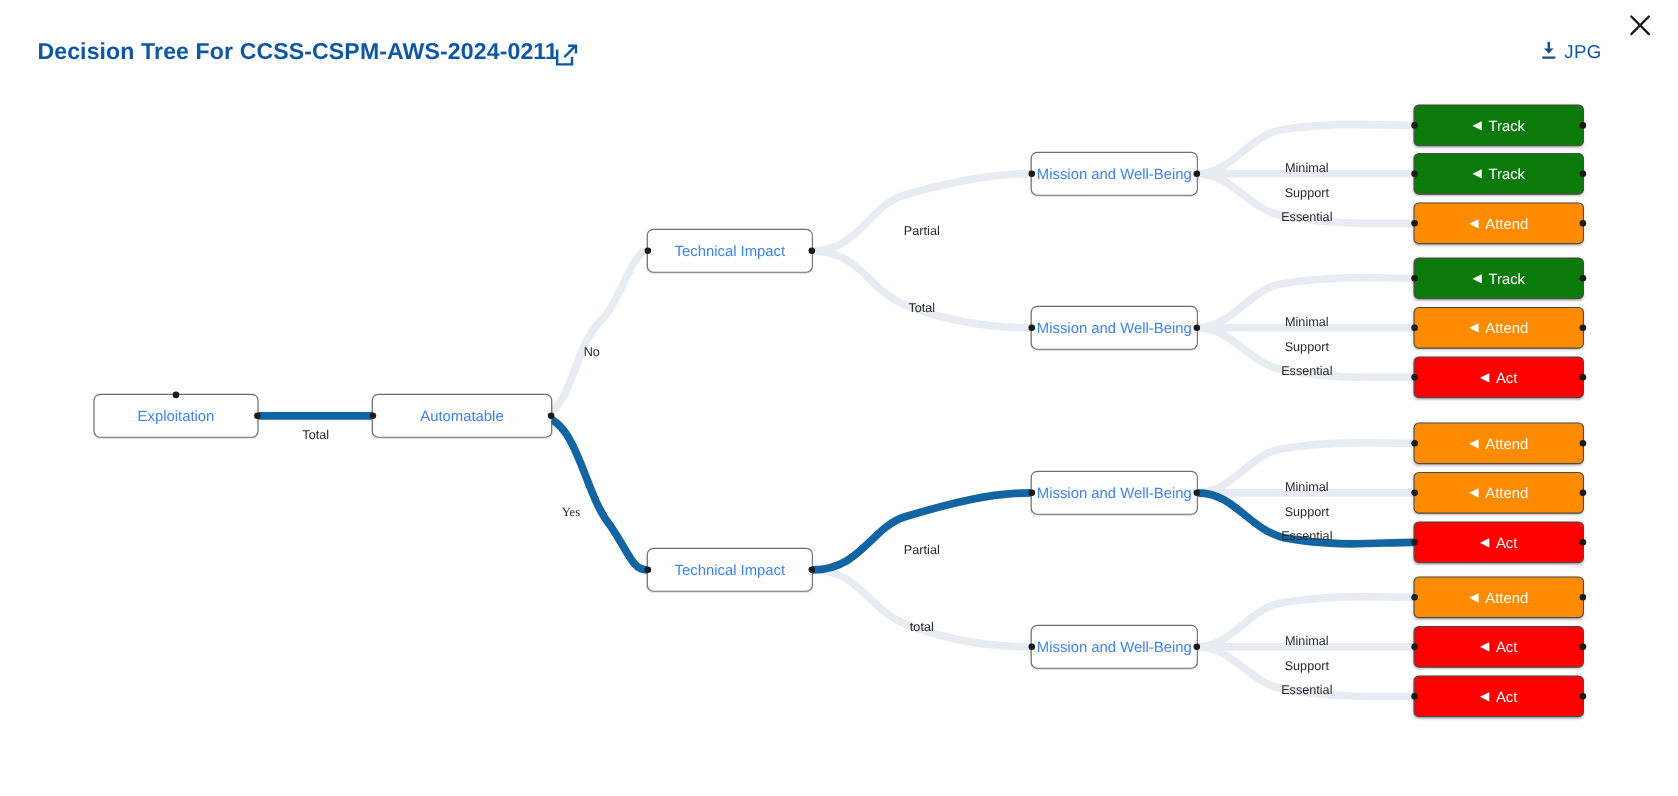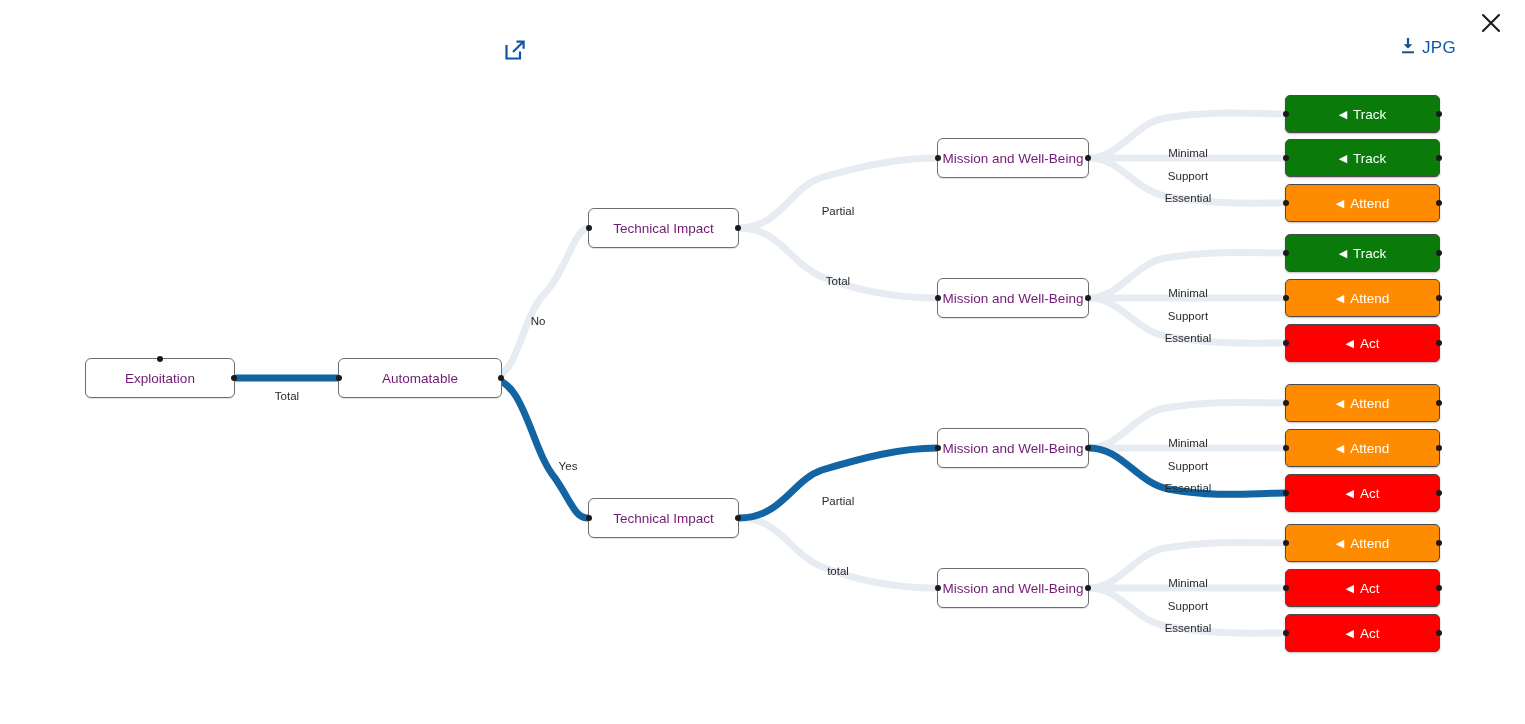--- a/index.html
+++ b/index.html
@@ -61,21 +61,21 @@
   #edge-layer { position: absolute; left: 0; top: 0; width: 1525px; height: 646px; }
 
   
   .node {
     position: absolute;
     background: #ffffff;
     border: 1px solid #6f6f6f;
     border-radius: 6px;
     display: flex; align-items: center; justify-content: center;
     font-size: 13.5px;
-    color: #701a75;
+    color: #3b82f6;
     box-shadow: 0 1px 1px rgba(0,0,0,0.12);
     white-space: nowrap;
     cursor: pointer;
   }
   .node .port {
     position: absolute;
     width: 6px; height: 6px;
     border-radius: 50%;
     background: #1b1b1b;
   }
@@ -122,20 +122,21 @@
     margin-top: 18px;
   }
 </style>
 </head>
 <body>
 
 <div id="app">
 
   <div id="header">
 
+    <div id="page-title">Decision Tree For CCSS-CSPM-AWS-2024-0211</div>
 
     <div id="open-external-button">
       <svg width="26" height="26" viewBox="0 0 26 26" aria-hidden="true">
         <path d="M4.5 8.0 L4.5 21.5 L18.0 21.5 L18.0 14.5" fill="none" stroke="#0d57a6" stroke-width="2.2"></path>
         <path d="M11.0 15.0 L21.0 5.0" fill="none" stroke="#0d57a6" stroke-width="2.2"></path>
         <path d="M14.5 4.6 L21.6 4.6 L21.6 11.7" fill="none" stroke="#0d57a6" stroke-width="2.2"></path>
       </svg>
     </div>
 
     <div id="close-button">
@@ -242,21 +243,21 @@
     </div>
 
     <div class="node" style="left:937px; top:490px; width:152px; height:40px;">
       <span class="port left"></span>
       <span class="port right"></span>
       <span>Mission and Well-Being</span>
     </div>
 
     <div class="edge-label" style="left:287px; top:300px; background:#fff; padding:0 3px;">Total</div>
     <div class="edge-label" style="left:538px; top:225px;">No</div>
-    <div class="edge-label" style="left:568px; top:370px;">Yes</div>
+    <div class="edge-label" style="left:519px; top:370px;font-family:Liberation Serif, serif;">Yes</div>
     <div class="edge-label" style="left:838px; top:115px;">Partial</div>
     <div class="edge-label" style="left:838px; top:185px;">Total</div>
     <div class="edge-label" style="left:838px; top:405px;">Partial</div>
     <div class="edge-label" style="left:838px; top:475px;">total</div>
 
     <div class="edge-label" style="left:1188px; top:57px;">Minimal</div>
     <div class="edge-label" style="left:1188px; top:80px; background:#fff; padding:0 3px;">Support</div>
     <div class="edge-label" style="left:1188px; top:102px;">Essential</div>
 
     <div class="edge-label" style="left:1188px; top:197px;">Minimal</div>

